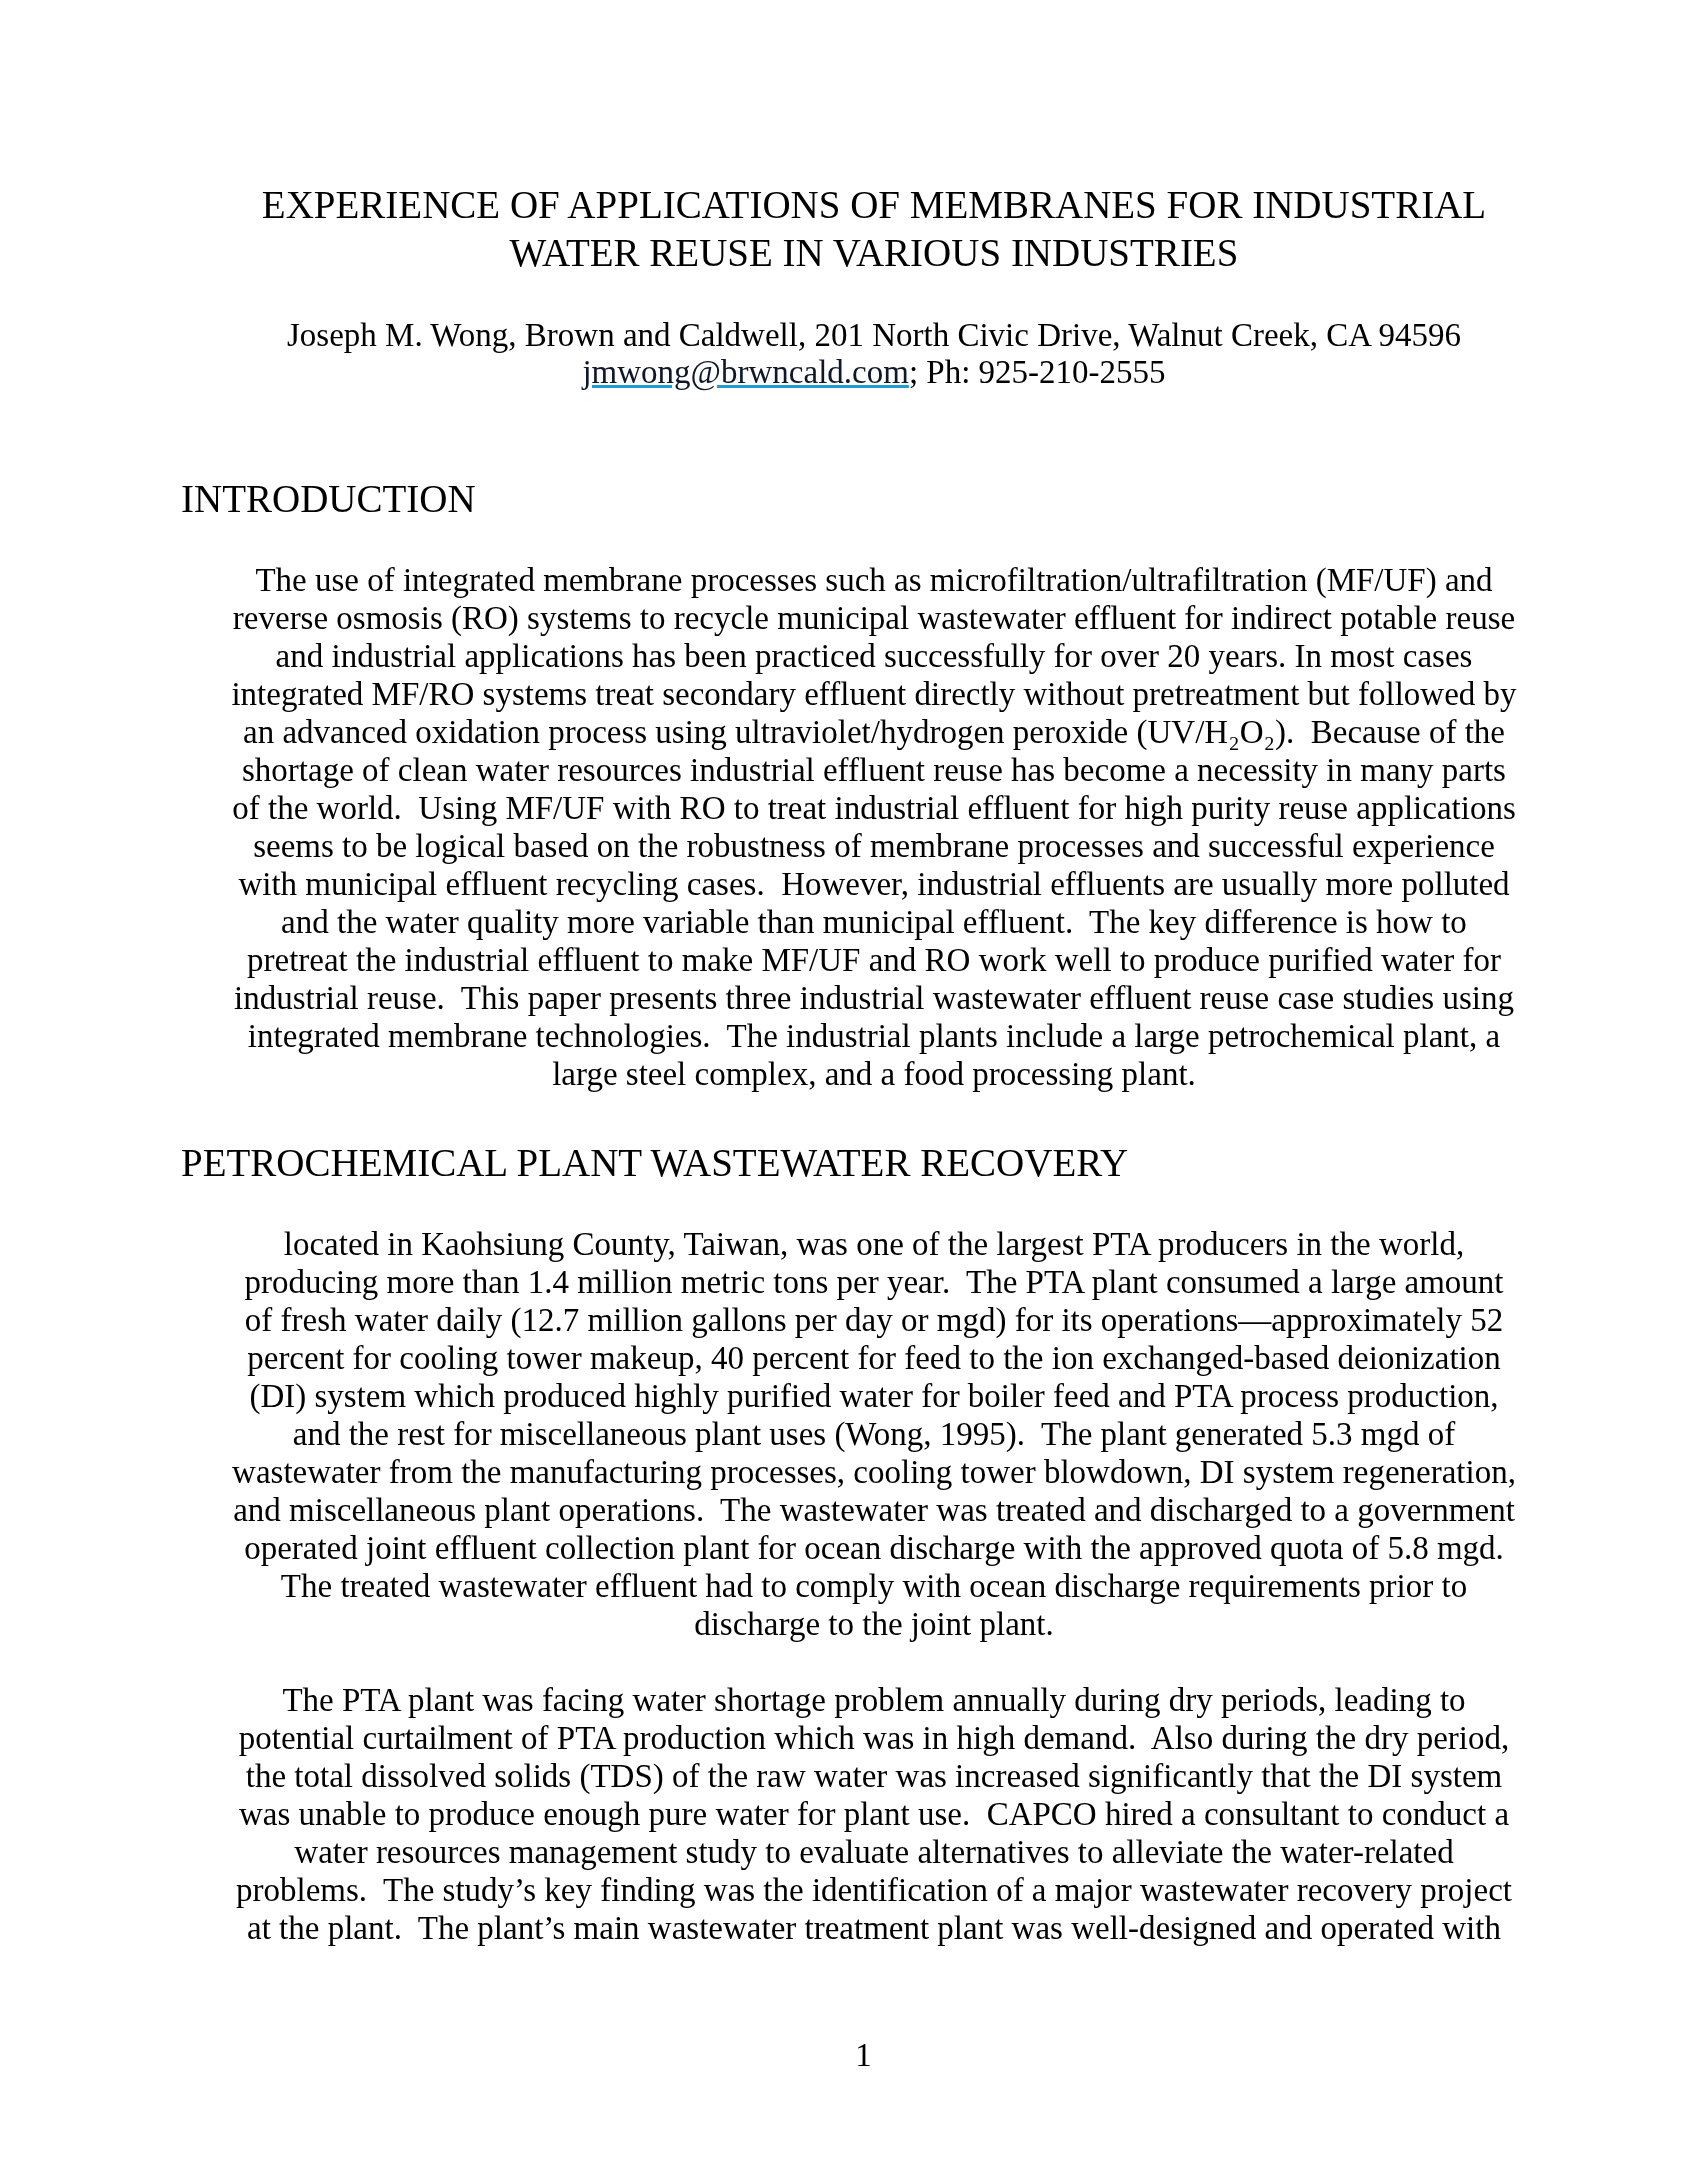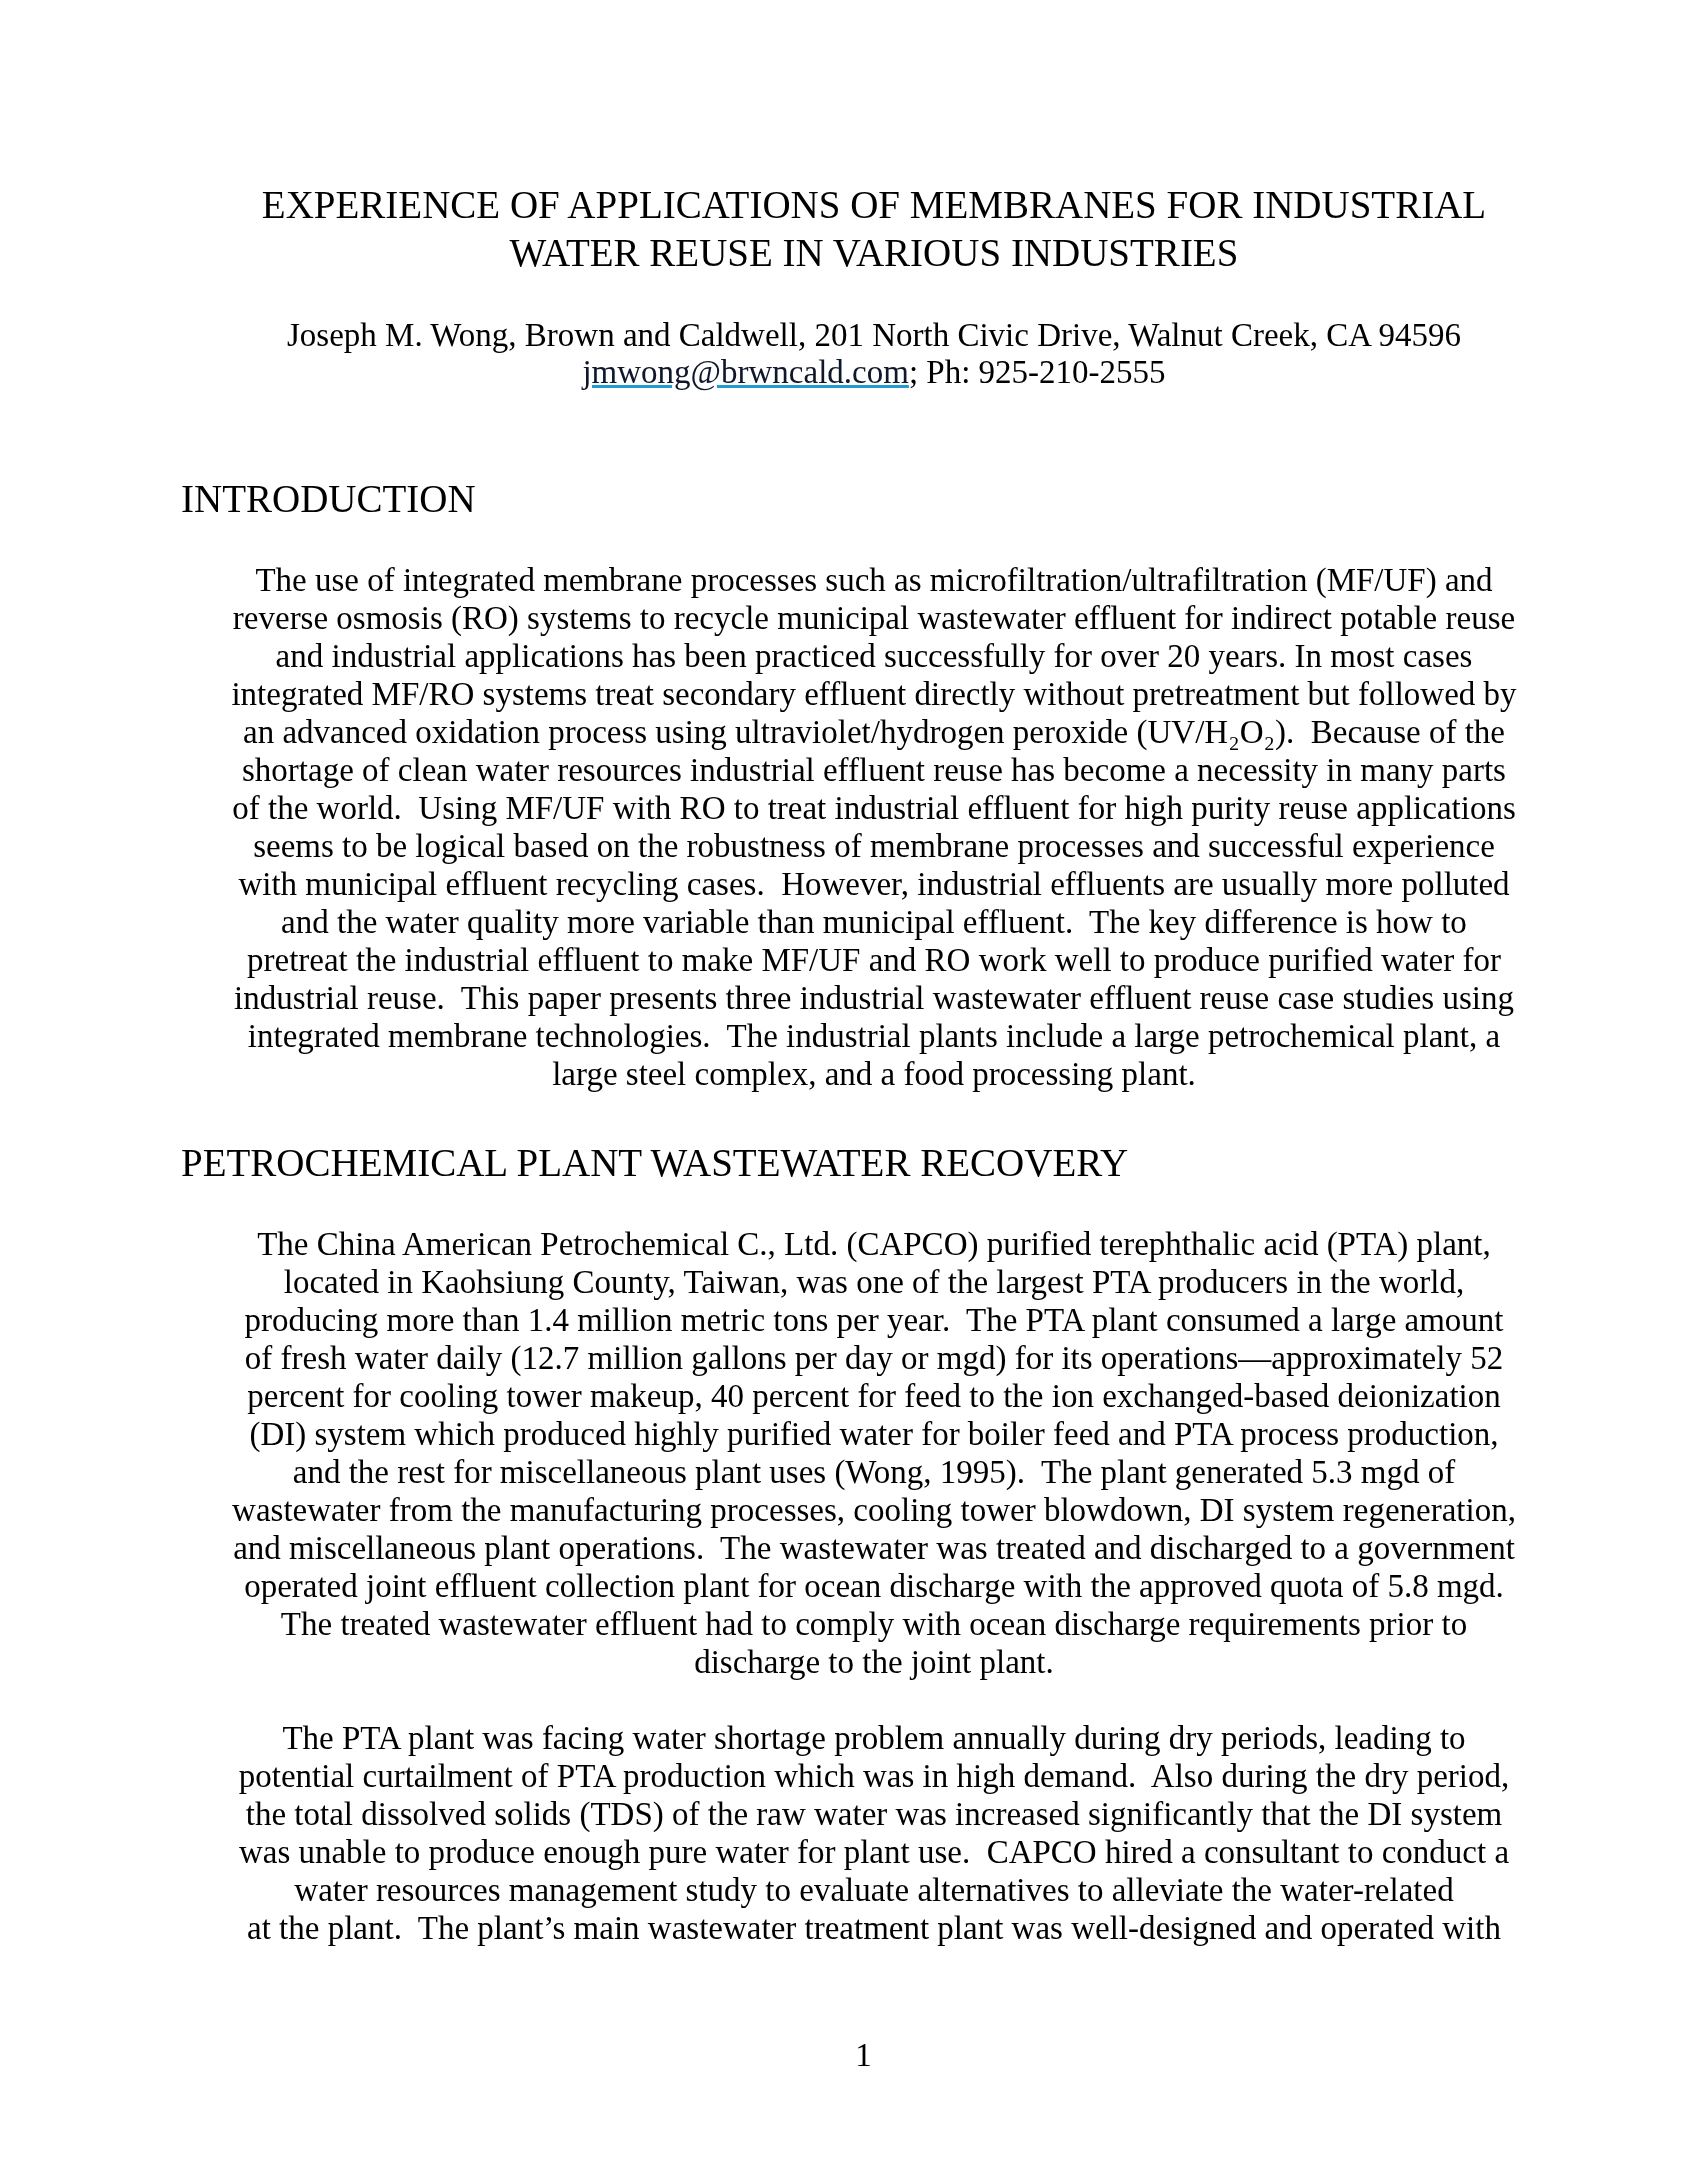--- a/index.html
+++ b/index.html
@@ -104,39 +104,39 @@
           <div class="text-line">seems to be logical based on the robustness of membrane processes and successful experience</div>
           <div class="text-line">with municipal effluent recycling cases.  However, industrial effluents are usually more polluted</div>
           <div class="text-line">and the water quality more variable than municipal effluent.  The key difference is how to</div>
           <div class="text-line">pretreat the industrial effluent to make MF/UF and RO work well to produce purified water for</div>
           <div class="text-line">industrial reuse.  This paper presents three industrial wastewater effluent reuse case studies using</div>
           <div class="text-line">integrated membrane technologies.  The industrial plants include a large petrochemical plant, a</div>
           <div class="text-line">large steel complex, and a food processing plant.</div>
         </div>
         <div class="section-heading">PETROCHEMICAL PLANT WASTEWATER RECOVERY</div>
         <div class="paragraph">
-          <div class="text-line">The China American Petrochemical C., Ltd. (CAPCO) purified terephthalic acid (PTA) plant,</div>
           <div class="text-line">located in Kaohsiung County, Taiwan, was one of the largest PTA producers in the world,</div>
           <div class="text-line">producing more than 1.4 million metric tons per year.  The PTA plant consumed a large amount</div>
           <div class="text-line">of fresh water daily (12.7 million gallons per day or mgd) for its operations—approximately 52</div>
           <div class="text-line">percent for cooling tower makeup, 40 percent for feed to the ion exchanged-based deionization</div>
           <div class="text-line">(DI) system which produced highly purified water for boiler feed and PTA process production,</div>
           <div class="text-line">and the rest for miscellaneous plant uses (Wong, 1995).  The plant generated 5.3 mgd of</div>
           <div class="text-line">wastewater from the manufacturing processes, cooling tower blowdown, DI system regeneration,</div>
           <div class="text-line">and miscellaneous plant operations.  The wastewater was treated and discharged to a government</div>
           <div class="text-line">operated joint effluent collection plant for ocean discharge with the approved quota of 5.8 mgd.</div>
           <div class="text-line">The treated wastewater effluent had to comply with ocean discharge requirements prior to</div>
           <div class="text-line">discharge to the joint plant.</div>
         </div>
         <div class="paragraph">
           <div class="text-line">The PTA plant was facing water shortage problem annually during dry periods, leading to</div>
           <div class="text-line">potential curtailment of PTA production which was in high demand.  Also during the dry period,</div>
           <div class="text-line">the total dissolved solids (TDS) of the raw water was increased significantly that the DI system</div>
           <div class="text-line">was unable to produce enough pure water for plant use.  CAPCO hired a consultant to conduct a</div>
           <div class="text-line">water resources management study to evaluate alternatives to alleviate the water-related</div>
+          <div class="text-line">problems.  The study’s key finding was the identification of a major wastewater recovery project</div>
           <div class="text-line">at the plant.  The plant’s main wastewater treatment plant was well-designed and operated with</div>
         </div>
       </div>
 
   </div>
 
   <div class="page-number">1</div>
 </div>
 
 

